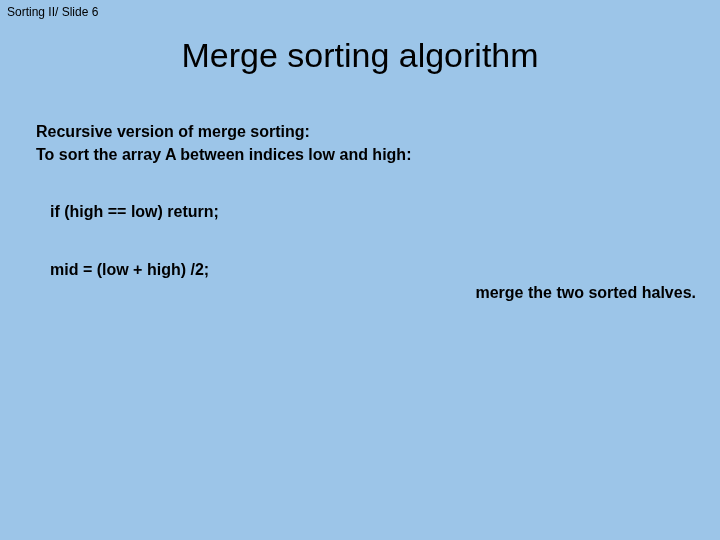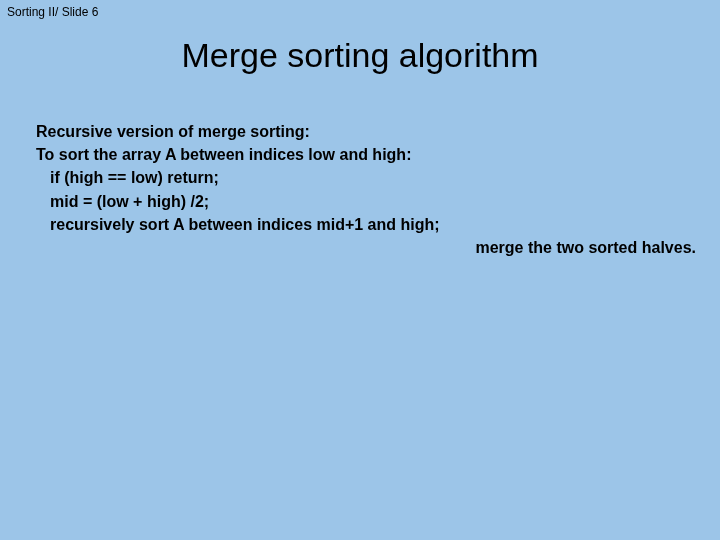--- a/index.html
+++ b/index.html
@@ -37,30 +37,29 @@
     left: 36px;
     width: 660px;
     font-size: 16px;
     color: #000;
     line-height: 1.45;
     font-weight: bold;
   }
   .body-text .line {
     display: block;
   }
-  .indent1 { padding-left: 14px; }
+  .indent1 { padding-left: 14px; margin-top: 34px; }
   .indent0b { padding-left: 6px; text-align: right; }
 </style>
 </head>
 <body>
 
 <div class="header-label">Sorting II/ Slide 6</div>
 
 <div class="title">Merge sorting algorithm</div>
 
 <div class="body-text">
   <span class="line">Recursive version of merge sorting:</span>
   <span class="line">To sort the array A between indices low and high:</span>
   <span class="line indent1">if (high == low) return;</span>
   <span class="line indent1">mid = (low + high) /2;</span>
-  <span class="line indent1">recursively sort A between indices mid+1 and high;</span>
   <span class="line indent0b">merge the two sorted halves.</span>
 </div>
 
 </body></html>

